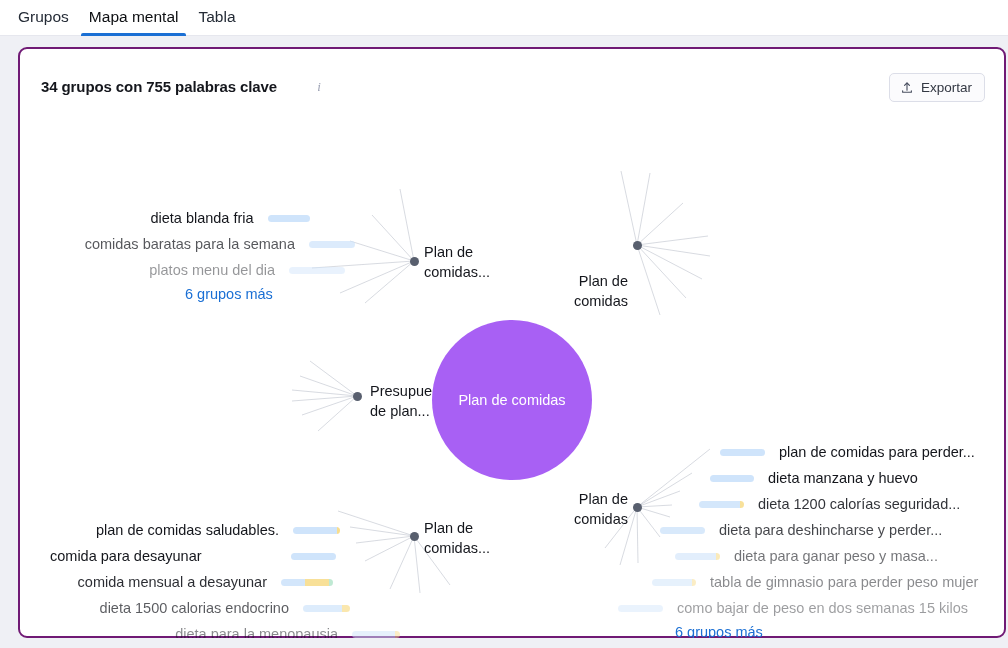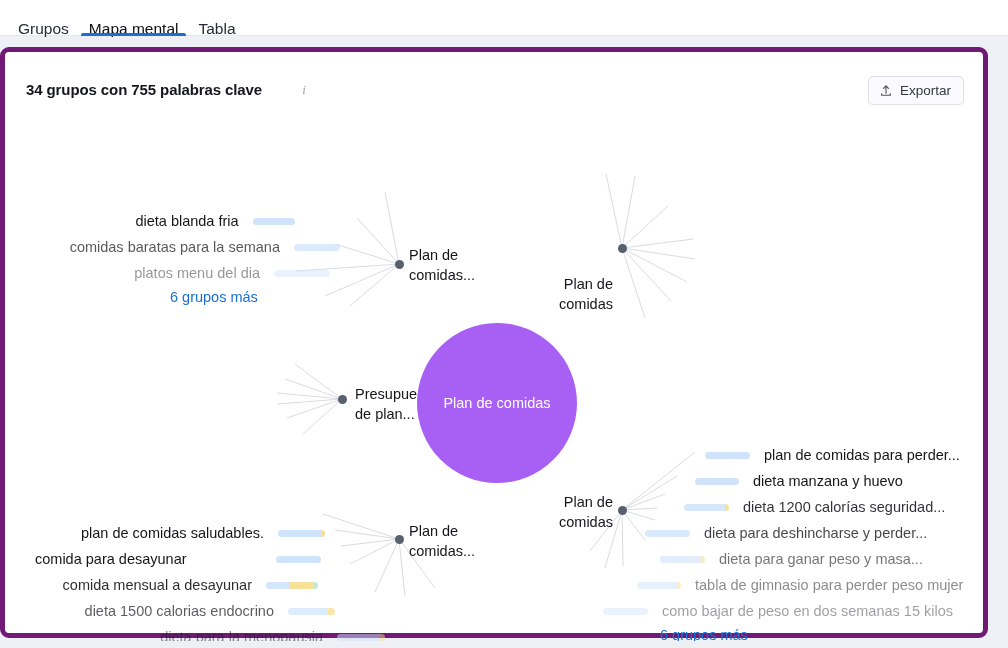--- a/index.html
+++ b/index.html
@@ -24,47 +24,47 @@
     background: #ffffff;
     display: flex;
     align-items: flex-start;
     padding: 0 0 0 8px;
     border-bottom: 1px solid #e6e7ee;
   }
   .tab {
     position: relative;
     height: 36px;
     line-height: 33px;
-    padding: 12px 10px;
+    padding: 0 10px;
     font-size: 15.5px;
     color: #242b36;
     cursor: pointer;
     white-space: nowrap;
   }
   .tab.active { font-weight: 400; color: #0d0f12; }
   .tab.active::after {
     content: "";
     position: absolute;
     left: 2px;
     right: 2px;
     bottom: 0;
     height: 3px;
     background: #1a6fd4;
     border-radius: 2px 2px 0 0;
   }
 
   
   .card {
     position: absolute;
-    left: 0;
+    left: 18px;
     top: 47px;
     width: 988px;
     height: 591px;
     background: #ffffff;
-    border: 5px solid #701a75;
+    border: 2px solid #701a75;
     border-radius: 9px;
   }
 
   .card-head {
     position: absolute;
     left: 0; top: 0; right: 0;
     height: 60px;
   }
   .card-title {
     position: absolute;

